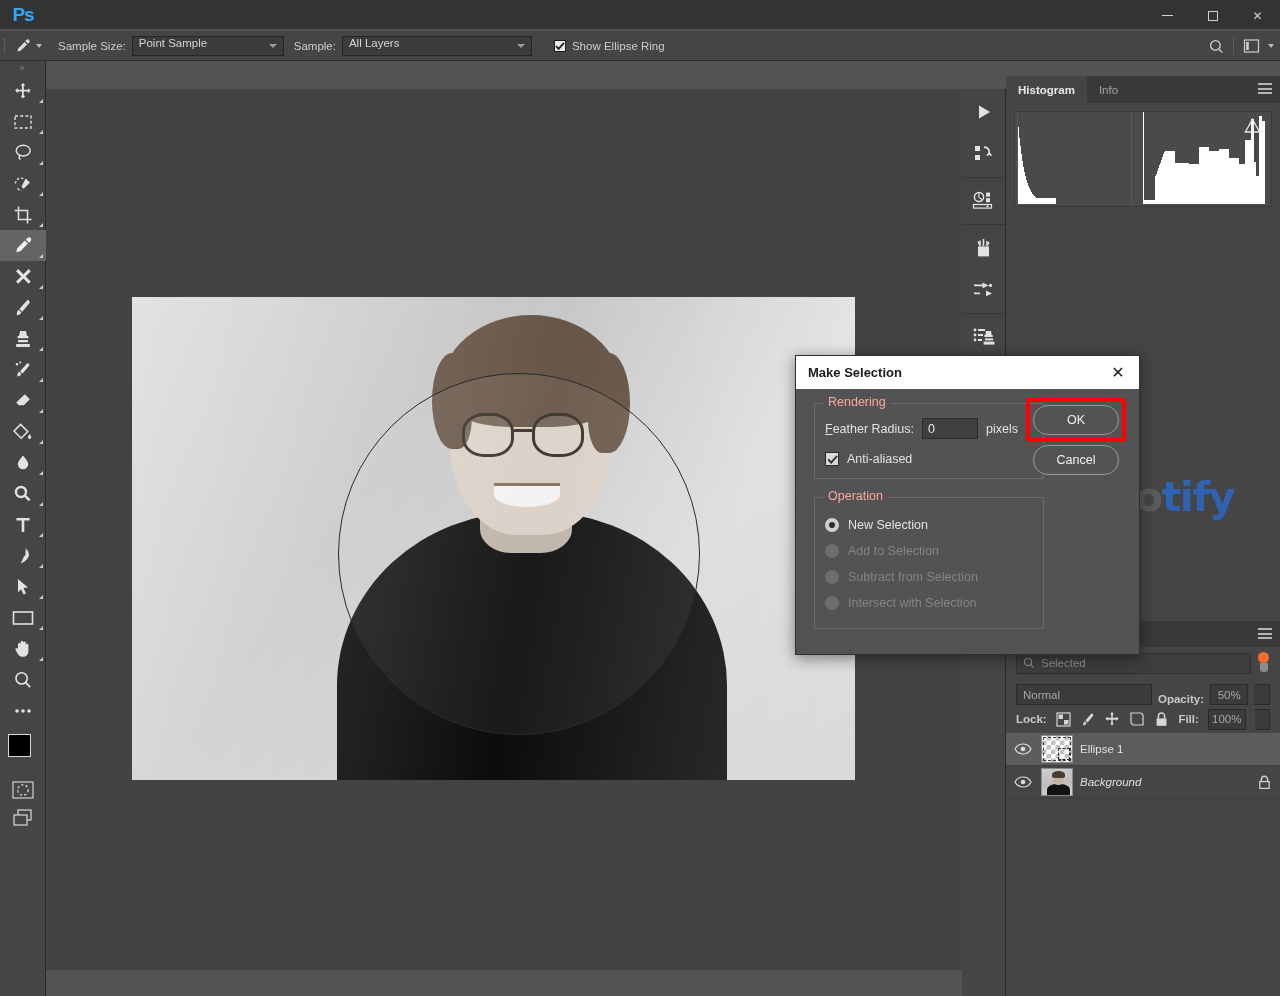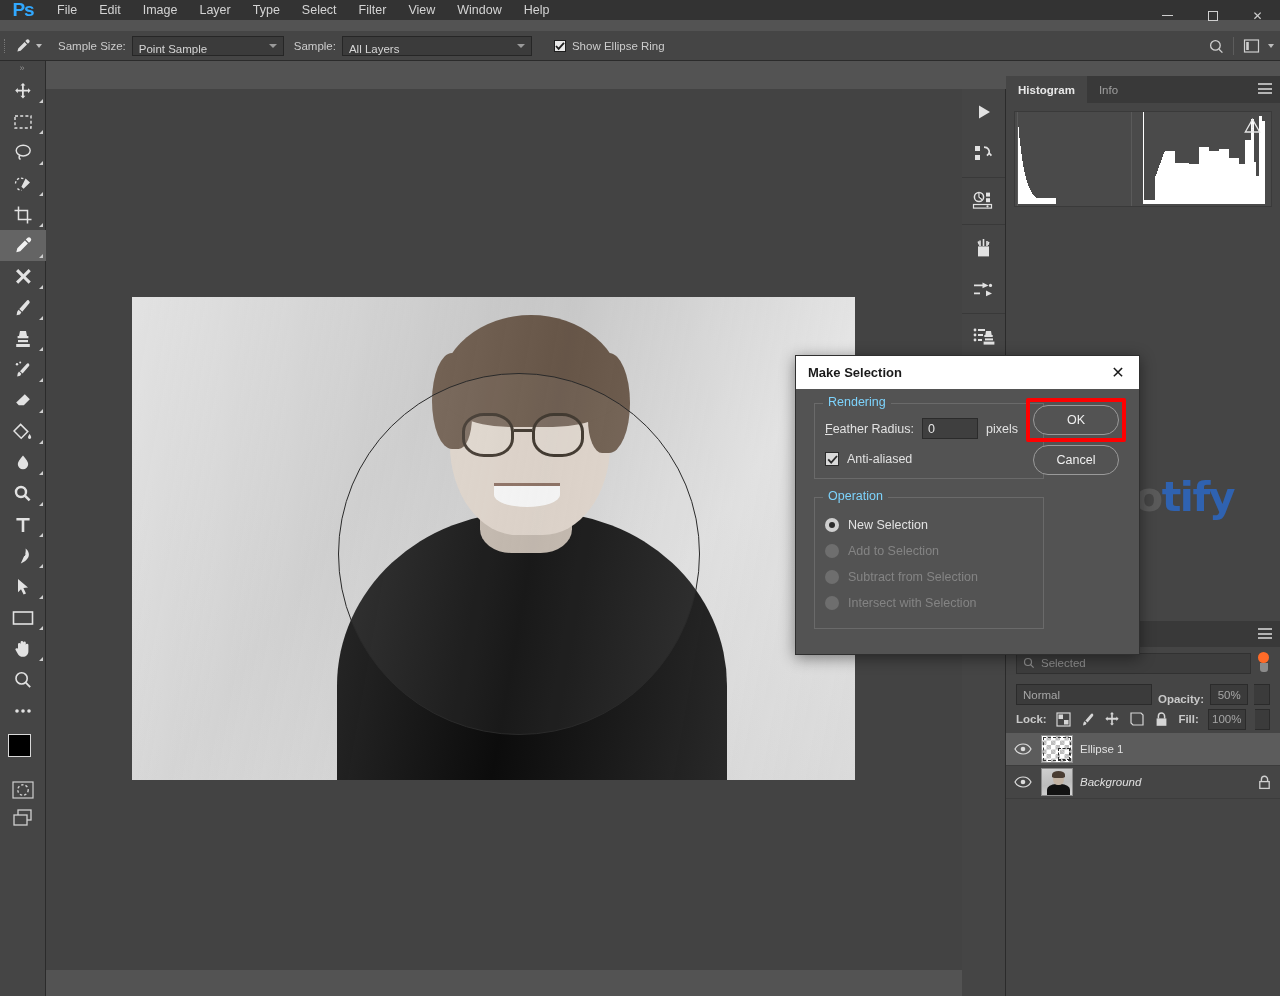--- a/index.html
+++ b/index.html
@@ -6,21 +6,21 @@
   html, body {
     width: 1280px; height: 996px;
     background: #535353;
     font-family: "Liberation Sans", sans-serif;
     overflow: hidden;
   }
   #app { position: relative; width: 1280px; height: 996px; background: #535353; }
 
   
   .titlebar {
-    position: absolute; left: 0; top: 0; width: 1280px; height: 20px;
+    position: absolute; left: 0; top: 0; width: 1280px; height: 29px;
     background: #333333; display: flex; align-items: center;
   }
   .ps-logo {
     width: 46px; height: 31px; display: flex; align-items: center; justify-content: center;
     color: #31a8ff; font-weight: bold; font-size: 19px; letter-spacing: -1px;
     font-family: "Liberation Sans", sans-serif;
   }
   .menu-items { display: flex; align-items: center; height: 31px; }
   .menu-item {
     color: #d4d4d4; font-size: 12.5px; padding: 0 11px; line-height: 31px; cursor: default;
@@ -42,21 +42,21 @@
   .opt-grip { width: 10px; height: 30px; display: flex; align-items: center; justify-content: center; }
   .opt-grip span { width: 2px; height: 14px; border-left: 1px dotted #777; }
   .opt-tool {
     display: flex; align-items: center; gap: 4px; padding: 0 6px 0 4px; height: 24px;
   }
   .opt-tool svg { display: block; }
   .caret { width: 0; height: 0; border-left: 3.5px solid transparent; border-right: 3.5px solid transparent; border-top: 4px solid #bdbdbd; }
   .opt-label { color: #cccccc; font-size: 11.5px; margin-left: 10px; }
   .opt-select {
     height: 20px; background: #3b3b3b; border: 1px solid #262626; color: #d5d5d5;
-    font-size: 11.5px; display: flex; align-items: flex-end; padding: 0 6px;
+    font-size: 11.5px; display: flex; align-items: flex-start; padding: 0 6px;
     margin-left: 6px; position: relative;
   }
   .opt-select .sel-caret { position: absolute; right: 6px; top: 50%; transform: translateY(-50%);
     width: 0; height: 0; border-left: 4px solid transparent; border-right: 4px solid transparent; border-top: 4px solid #9a9a9a; }
   .sel-sample-size { width: 152px; }
   .sel-sample { width: 190px; }
   .opt-check { display: flex; align-items: center; gap: 6px; margin-left: 22px; }
   .cbox {
     width: 12px; height: 12px; background: #e8e8e8; border: 1px solid #1e1e1e;
     display: flex; align-items: center; justify-content: center;
@@ -260,21 +260,21 @@
   }
   .dlg-title-text { color: #1a1a1a; font-size: 13px; font-weight: bold; }
   .dlg-close { width: 26px; height: 26px; display: flex; align-items: center; justify-content: center; color: #1a1a1a; font-size: 16px; }
   .dlg-body { position: relative; padding: 14px 0 0 0; height: 267px; }
   .fieldset {
     position: relative; margin: 0 16px 0 18px; border: 1px solid #6a6a6a; padding: 14px 10px 12px 10px;
   }
   .fieldset + .fieldset { margin-top: 18px; }
   .fs-legend {
     position: absolute; left: 8px; top: -9px; background: #535353; padding: 0 5px;
-    color: #7dd3fc; font-size: 12.5px;
+    color: #fca5a5; font-size: 12.5px;
   }
   .fs-right-clip { width: 230px; }
   .row { display: flex; align-items: center; gap: 8px; }
   .field-label { color: #e2e2e2; font-size: 12.5px; }
   .ul { text-decoration: underline; }
   .txtinput {
     width: 56px; height: 21px; background: #3f3f3f; border: 1px solid #2b2b2b;
     color: #e6e6e6; font-size: 12.5px; display: flex; align-items: center; padding: 0 5px;
   }
   .units { color: #e2e2e2; font-size: 12.5px; }
@@ -299,32 +299,20 @@
   .btn-wrap { position: relative; }
   .btn-cancel-wrap { margin-top: 10px; }
 </style>
 </head>
 <body>
 
 <div id="app">
 
   <div class="titlebar">
     <div class="ps-logo">Ps</div>
-    <div class="menu-items">
-      <div class="menu-item">File</div>
-      <div class="menu-item">Edit</div>
-      <div class="menu-item">Image</div>
-      <div class="menu-item">Layer</div>
-      <div class="menu-item">Type</div>
-      <div class="menu-item">Select</div>
-      <div class="menu-item">Filter</div>
-      <div class="menu-item">View</div>
-      <div class="menu-item">Window</div>
-      <div class="menu-item">Help</div>
-    </div>
     <div class="win-controls">
       <div class="win-btn">
           <span class="win-min"></span>
         </div>
       <div class="win-btn">
           <span class="win-max"></span>
         </div>
       <div class="win-btn">
           <span class="win-glyph">✕</span>
         </div>

